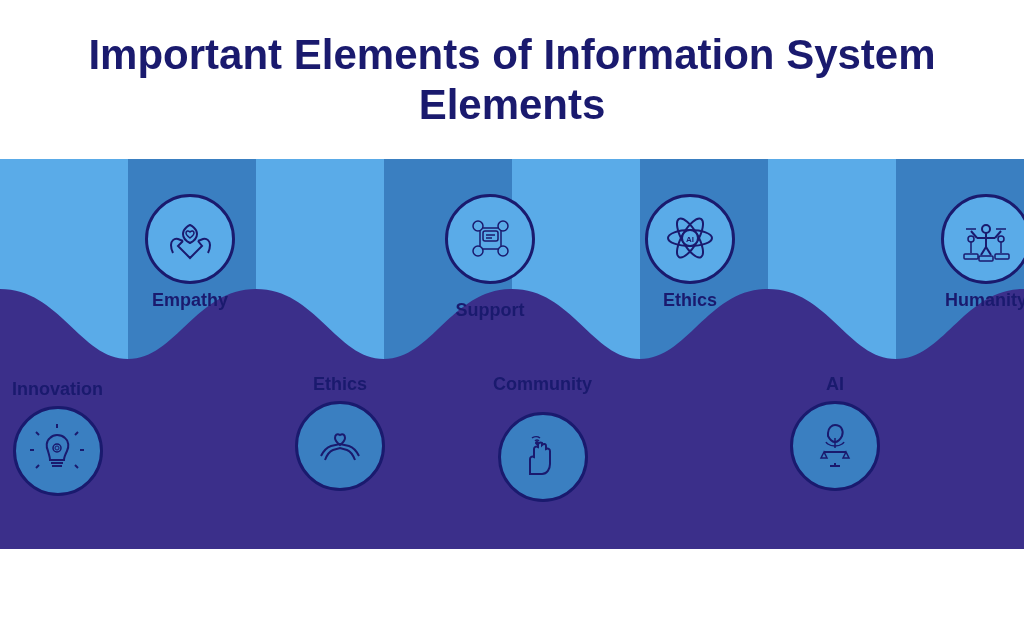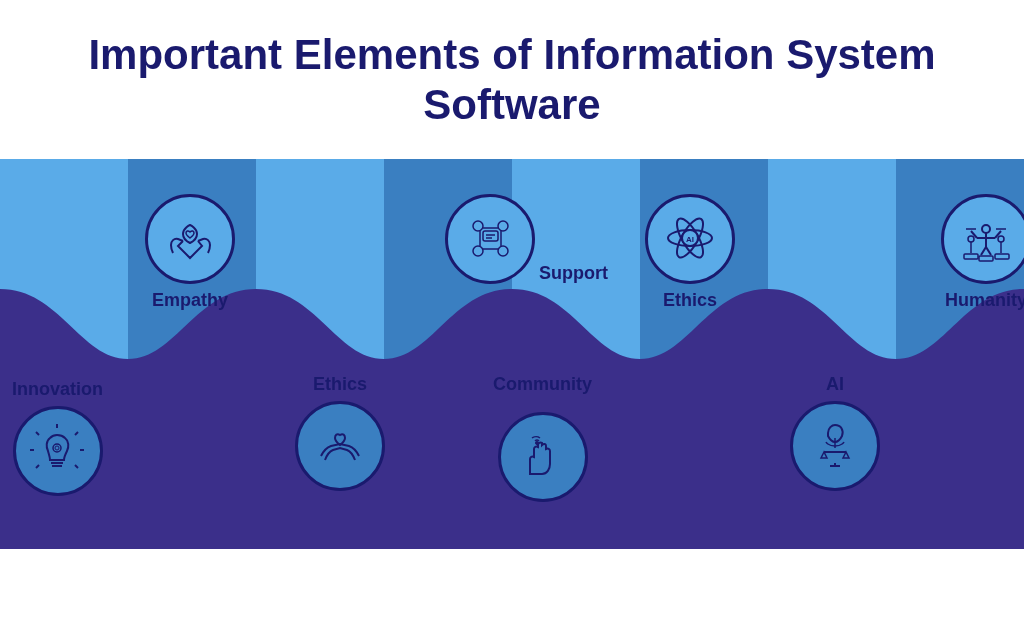--- a/index.html
+++ b/index.html
@@ -141,21 +141,21 @@
       left: 900px;
       top: 40px;
     }
   </style>
 </head>
 <body>
 
 <div class="title-section">
   <h1 class="main-title">
     <span>Important Elements of Information System</span><br>
-    <span>Software</span>
+    <span>Elements</span>
   </h1>
 </div>
 
 <div class="infographic-section">
 
   <div class="columns-bg">
     <div class="col col-light"></div>
     <div class="col col-dark"></div>
     <div class="col col-light"></div>
     <div class="col col-dark"></div>
@@ -219,21 +219,21 @@
       <svg viewBox="0 0 55 55">
 
         <path d="M8,38 C8,38 12,30 18,28 L27,26 L36,28 C42,30 46,38 46,38" stroke="#1a1a6e" stroke-width="2" fill="none"></path>
         <path d="M12,42 C12,42 15,34 20,32 L27,30 L34,32 C39,34 42,42 42,42" stroke="#1a1a6e" stroke-width="2" fill="none"></path>
 
         <path d="M22,20 C22,17 24,15 27,17 C30,15 32,17 32,20 C32,23 27,27 27,27 C27,27 22,23 22,20 Z" stroke="#1a1a6e" stroke-width="2" fill="none"></path>
       </svg>
     </div>
   </div>
 
-  <div class="item item-support" style="position:absolute; left:445px; top:35px; align-items:flex-end; flex-direction:row; gap:4px;">
+  <div class="item item-support" style="position:absolute; left:445px; top:35px; align-items:center; flex-direction:column; gap:16px;">
     <div class="icon-circle">
 
       <svg viewBox="0 0 55 55">
 
         <circle cx="15" cy="15" r="5" stroke="#1a1a6e" stroke-width="1.5" fill="none"></circle>
         <circle cx="40" cy="15" r="5" stroke="#1a1a6e" stroke-width="1.5" fill="none"></circle>
         <circle cx="15" cy="40" r="5" stroke="#1a1a6e" stroke-width="1.5" fill="none"></circle>
         <circle cx="40" cy="40" r="5" stroke="#1a1a6e" stroke-width="1.5" fill="none"></circle>
 
         <rect x="20" y="20" width="15" height="10" rx="2" stroke="#1a1a6e" stroke-width="1.5" fill="none"></rect>

